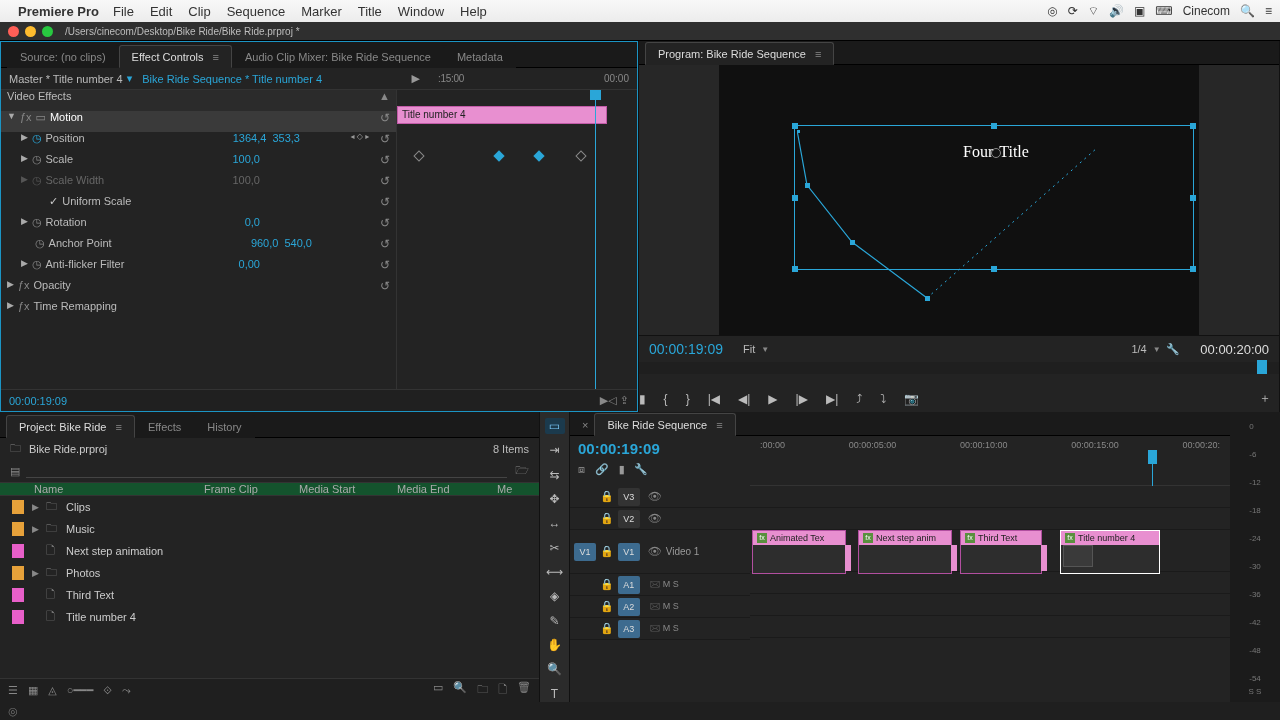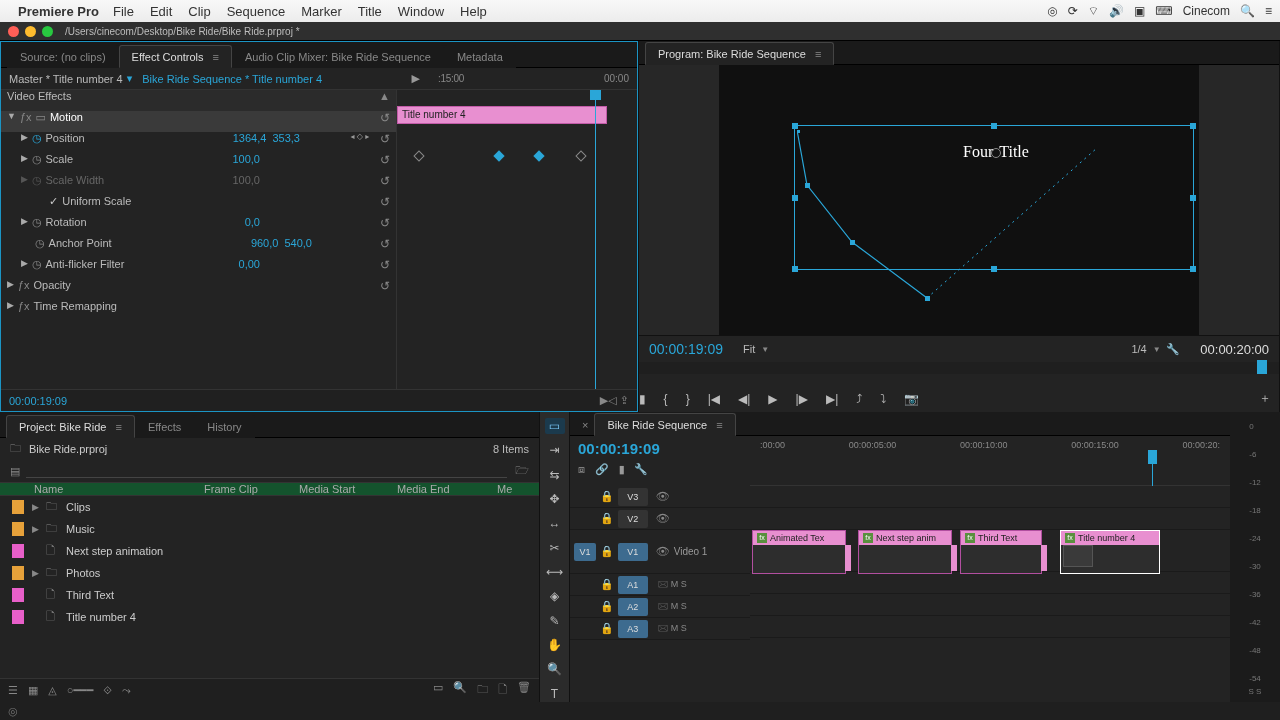--- a/index.html
+++ b/index.html
@@ -125,21 +125,21 @@
 .tl-ruler .ticks { position:absolute; top:4px; left:0; right:0; display:flex; justify-content:space-between; padding:0 10px; color:#888; font-size:9px;}
 .tl-ruler .ph { position:absolute; left:398px; top:14px; width:9px; height:14px; background:#2aa6d8;}
 .tl-ruler .phl { position:absolute; left:402px; top:26px; bottom:-220px; width:1px; background:#2aa6d8;}
 .tl-tracks { flex:1; display:flex;}
 .tl-trackhdrs { width:180px;}
 .trk { height:22px; display:flex; align-items:center; padding:0 4px; border-bottom:1px solid #1a1a1a;}
 .trk.tall{height:44px;}
 .trk .src { width:22px; height:18px; display:flex;align-items:center;justify-content:center; font-size:9px; color:#ddd; margin-right:4px; border-radius:2px;}
 .trk .src.on{background:#3d6b8f;}
 .trk .lock{ color:#888; margin-right:4px;}
-.trk .tgt { width:30px; height:18px; background:#3d6b8f; color:#ddd; font-size:9px; display:flex;align-items:center;justify-content:center; border-radius:2px; margin-right:4px;}
+.trk .tgt { width:22px; height:18px; background:#3d6b8f; color:#ddd; font-size:9px; display:flex;align-items:center;justify-content:center; border-radius:2px; margin-right:4px;}
 .trk .tgt.off{background:#333;}
 .trk .eye{ color:#888; margin-left:4px;}
 .trk .ms { color:#888; font-size:9px; margin-left:6px;}
 .trk .name{ color:#999; font-size:10px; margin-left:4px;}
 .tl-clips { flex:1; position:relative; background:#232323;}
 .tl-clips .lane { position:absolute; left:0; right:0; height:22px; border-bottom:1px solid #1a1a1a;}
 .tl-clips .lane.v1{top:42px; height:44px;}
 .clip { position:absolute; height:44px; border:1px solid #b24fa0; background:#2d2d2d;}
 .clip .bar { position:absolute; top:0; left:0; right:0; height:14px; background:#e88fd0; color:#222; font-size:9px; padding:1px 4px; display:flex; align-items:center; overflow:hidden; white-space:nowrap;}
 .clip .bar .fx { display:inline-block; width:10px;height:10px;background:#5a8f3f;margin-right:3px; font-size:7px;color:#fff;text-align:center;line-height:10px;}

